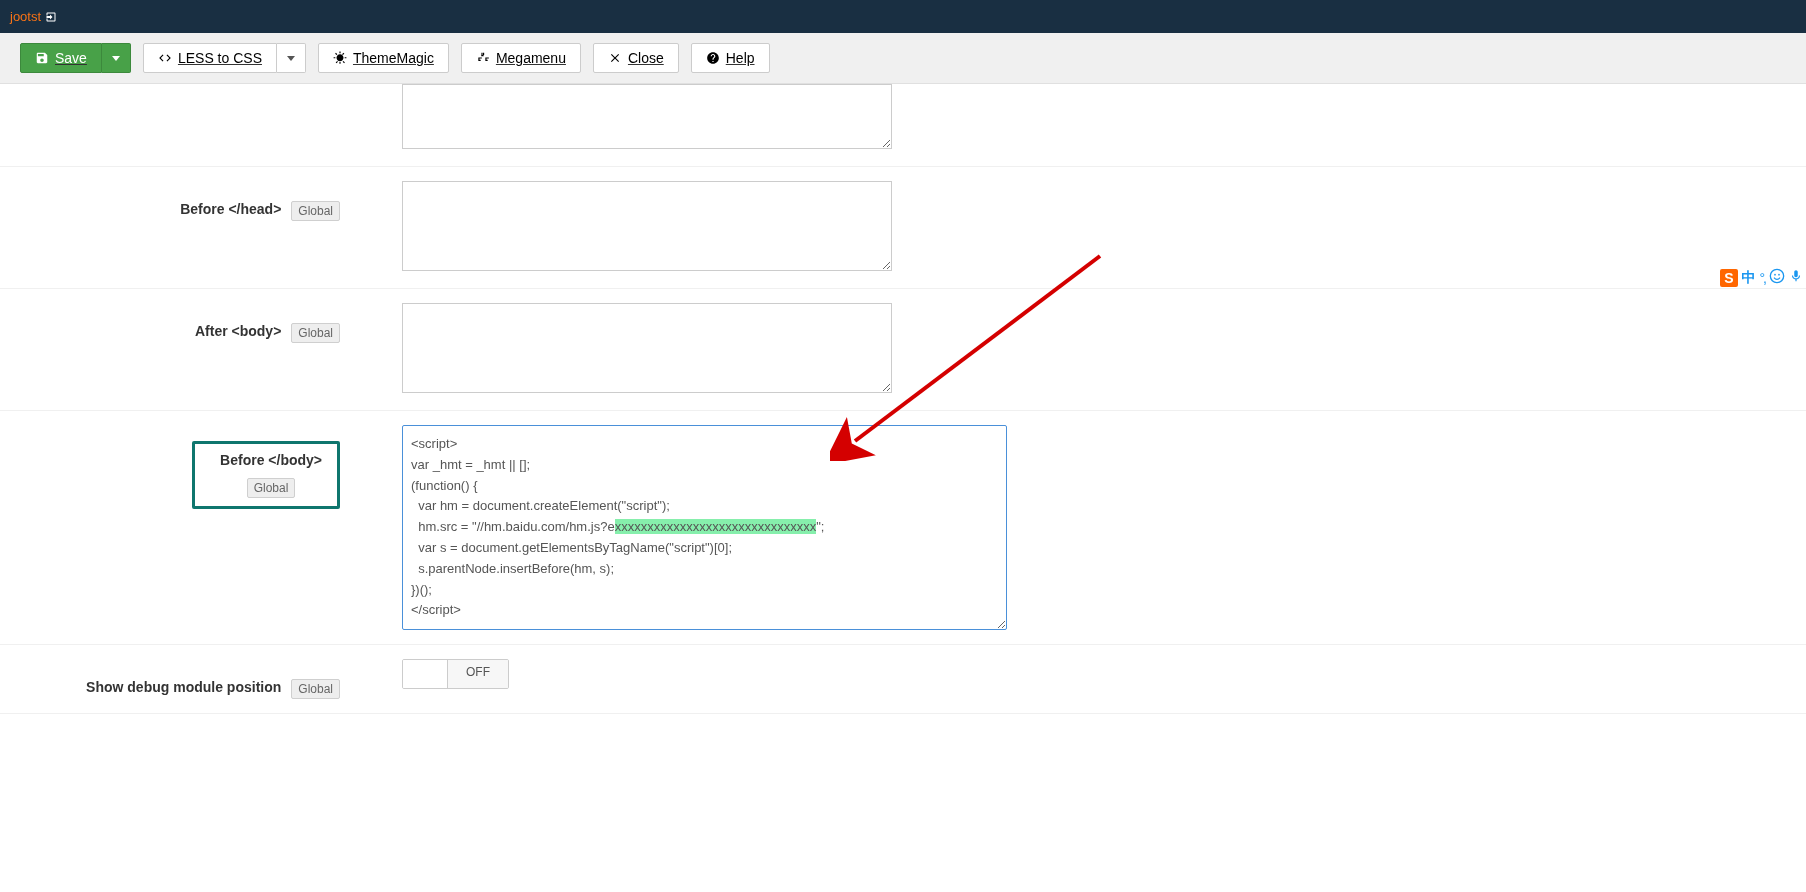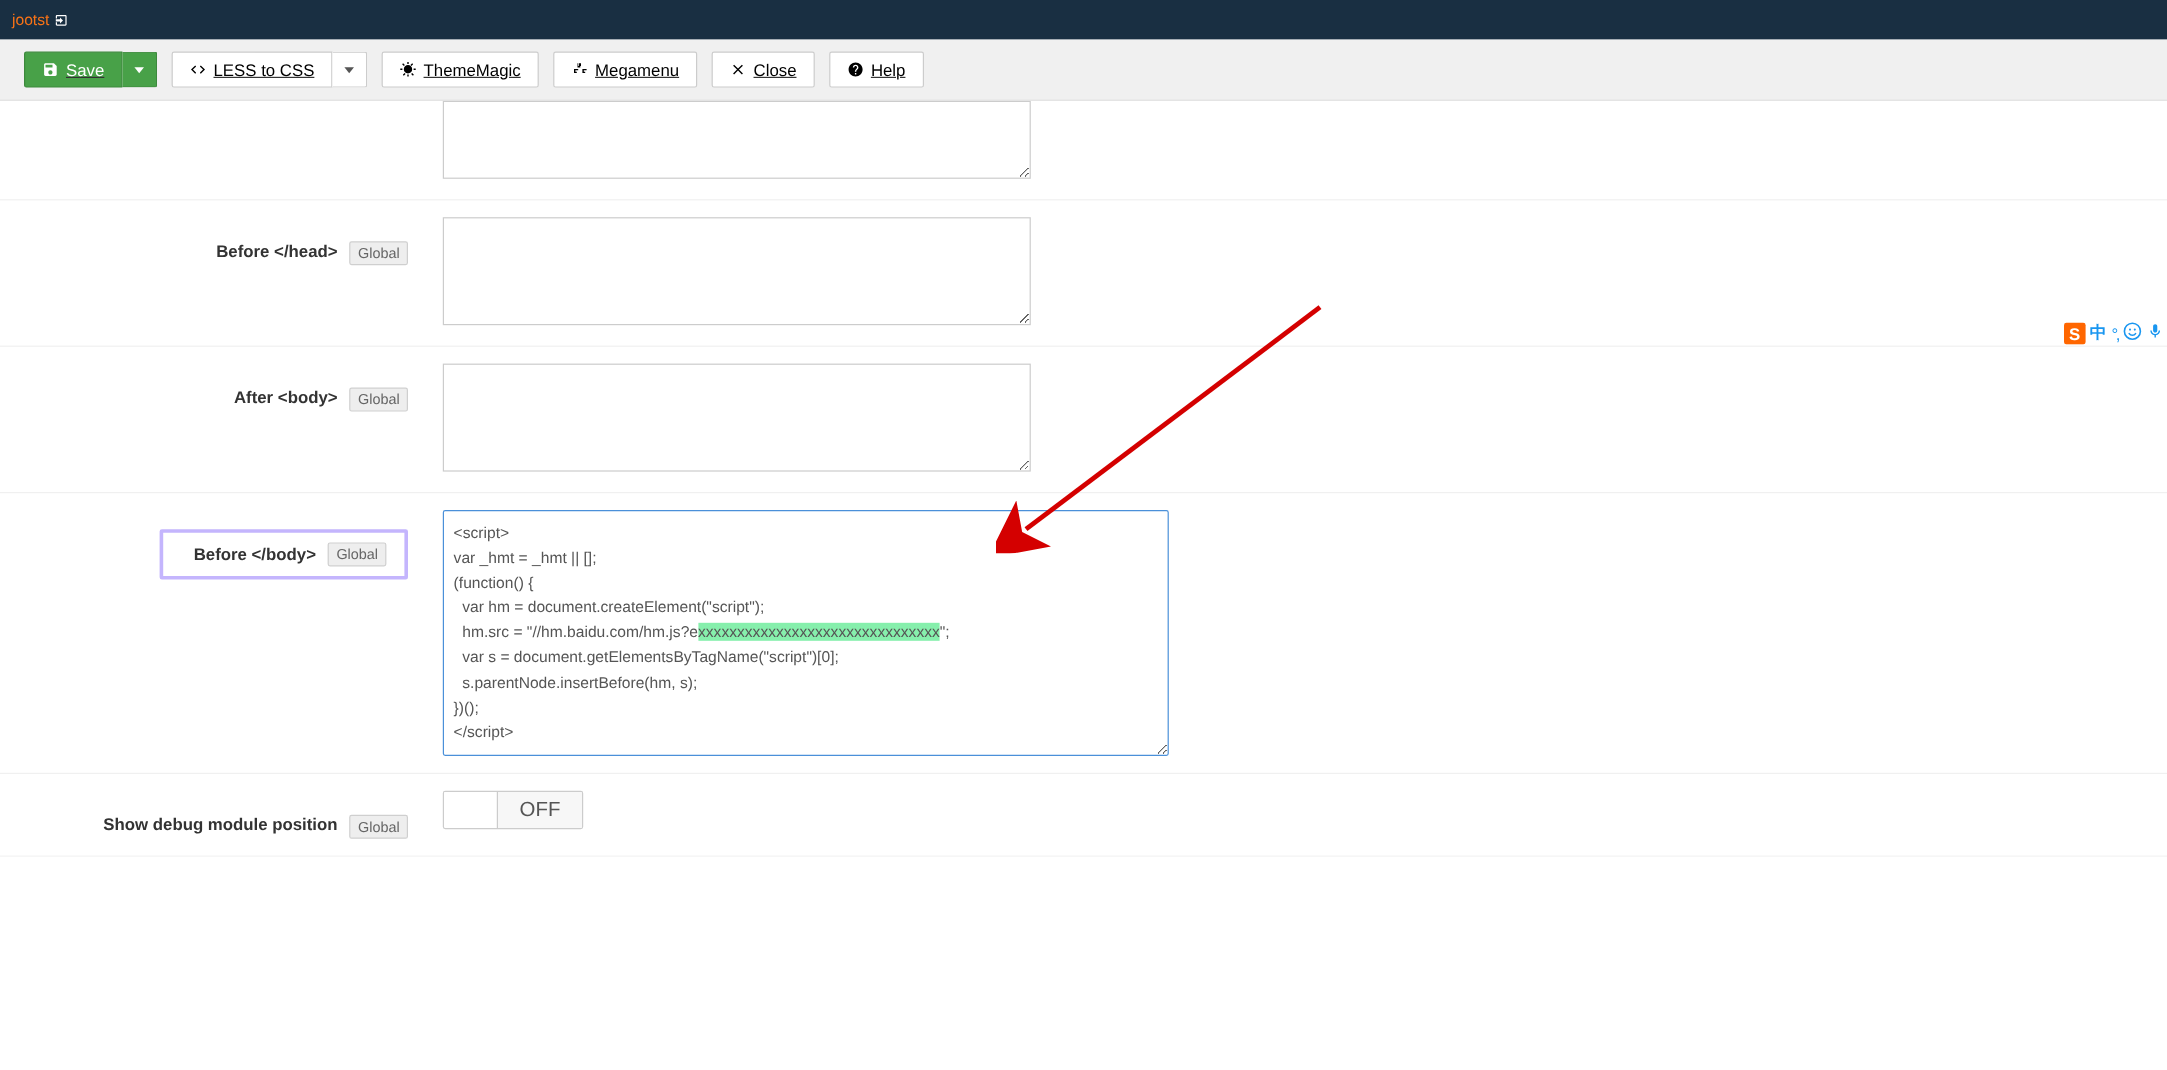--- a/index.html
+++ b/index.html
@@ -22,28 +22,28 @@
 .btn-group .btn:last-child { border-top-right-radius: 2px; border-bottom-right-radius: 2px; border-left: none; }
 .btn-green { background: #48a148; color: #fff; border-color: #3c893c; }
 .caret { width: 0; height: 0; border-left: 4px solid transparent; border-right: 4px solid transparent; border-top: 5px solid #555; display: inline-block; }
 .btn-green .caret { border-top-color: #fff; }
 .icon-svg { width: 14px; height: 14px; fill: currentColor; }
 
 .form-area { display: flex; flex-direction: column; }
 .form-row { display: flex; border-bottom: 1px solid #f0f0f0; padding: 14px 0; }
 .form-label { width: 360px; text-align: right; padding-right: 20px; padding-top: 4px; font-weight: bold; font-size: 14px; color: #333; display: flex; justify-content: flex-end; align-items: flex-start; gap: 10px; margin-top: 16px; }
 .form-label .badge { font-weight: normal; background: #eeeeee; color: #666; border: 1px solid #cfcfcf; border-radius: 2px; padding: 2px 6px; font-size: 12px; }
-.form-control { margin-left: 9px; }
+.form-control { margin-left: 42px; }
 .textarea { width: 490px; min-height: 90px; border: 1px solid #cccccc; resize: both; padding: 8px; font-family: inherit; font-size: 13px; line-height: 1.6; color: #555; outline: none; }
 .textarea-short { min-height: 60px; }
 .textarea-code { width: 605px; min-height: 200px; border: 1px solid #4a90d9; border-radius: 2px; overflow-y: scroll; white-space: pre; font-family: Arial, sans-serif; }
-.highlight-label { border: 3px solid #c4b5fd; border-radius: 2px; padding: 8px 15px 8px 25px; display: flex; align-items: center; gap: 10px; margin-left: -3px; }
+.highlight-label { border: 3px solid #0f766e; border-radius: 2px; padding: 8px 15px 8px 25px; display: flex; align-items: center; gap: 10px; margin-left: -3px; flex-direction: column; }
 
 .toggle { display: inline-flex; border: 1px solid #cccccc; border-radius: 2px; overflow: hidden; }
-.toggle span { padding: 5px 18px; font-size: 17px; cursor: pointer; color: #555; }
+.toggle span { padding: 5px 18px; font-size: 12px; cursor: pointer; color: #555; }
 .toggle .on { background: #fff; width: 44px; height: 28px; }
 .toggle .off { background: #f7f7f7; border-left: 1px solid #cccccc; }
 
 .ime-block { position: fixed; right: 3px; top: 268px; display: flex; align-items: center; gap: 4px; font-size: 14px; }
 .ime-s { background: #ff6600; color: #fff; font-weight: bold; padding: 1px 4px; border-radius: 2px; font-size: 14px; }
 .ime-ch { color: #1996f0; font-weight: bold; }
 .ime-smile svg { width: 16px; height: 16px; fill: #1996f0; }
 .ime-mic svg { width: 14px; height: 14px; fill: #1996f0; }
 .ime-dot { color: #1996f0; letter-spacing: -2px; }
 

